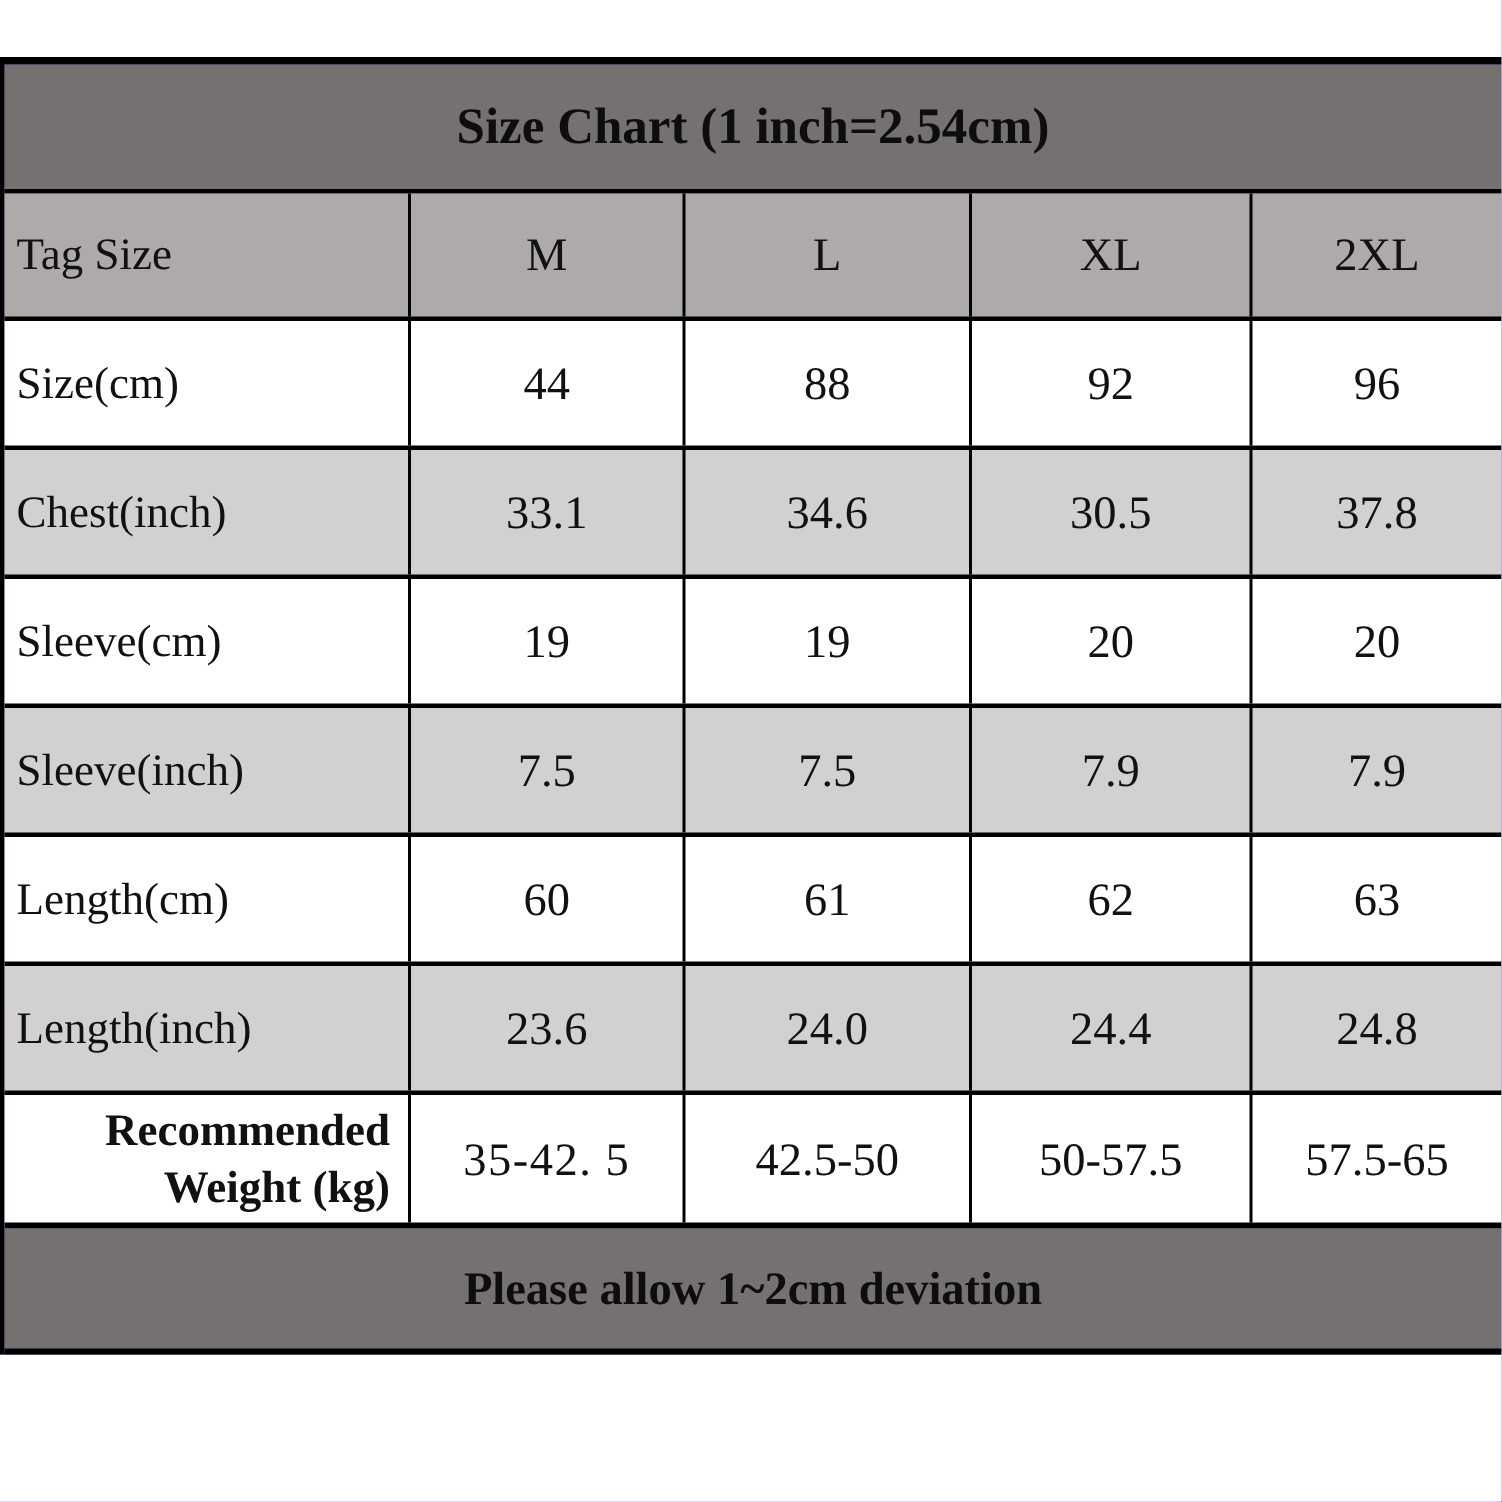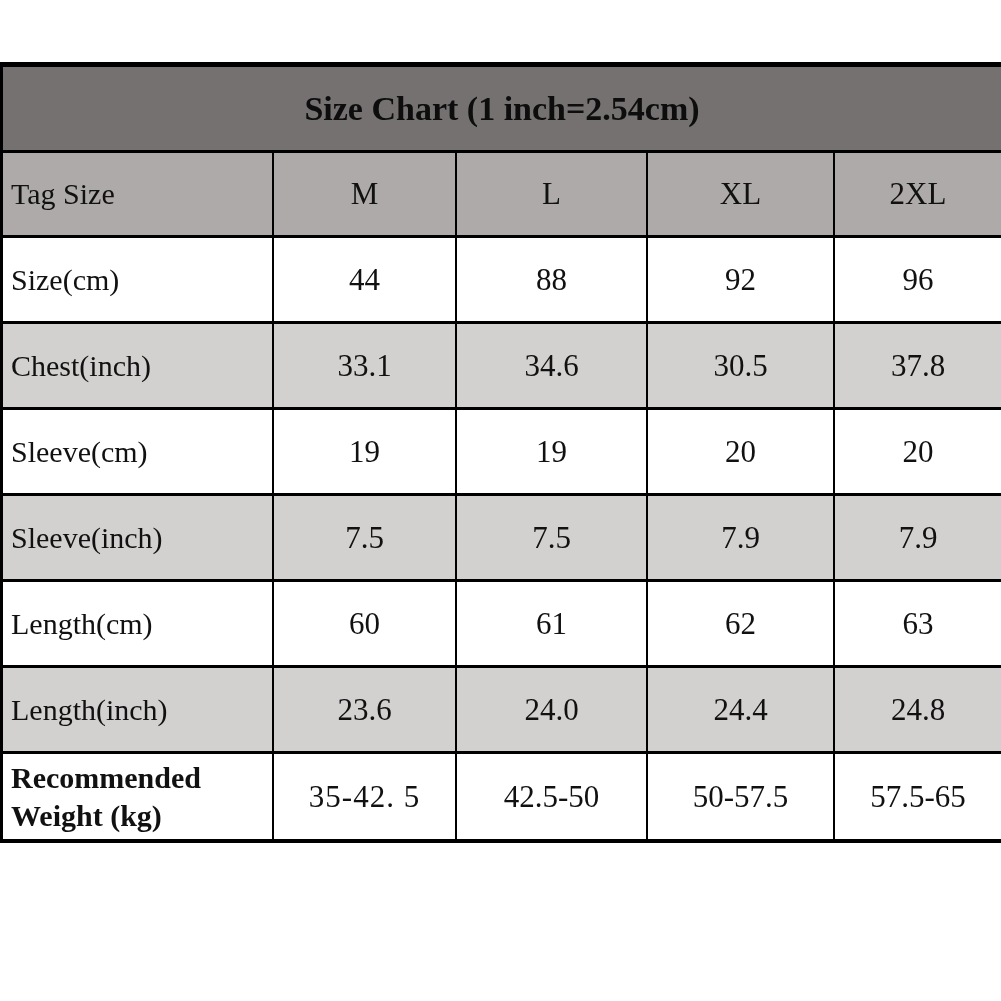--- a/index.html
+++ b/index.html
@@ -8,21 +8,21 @@
     background: #ffffff;
   }
   body {
     width: 1001px;
     height: 1001px;
     overflow: hidden;
     font-family: "Liberation Serif", "DejaVu Serif", serif;
     color: #111111;
   }
   .size-chart {
-    margin-top: 62px;
+    margin-top: 38px;
     width: 1001px;
     box-sizing: border-box;
     border-top: 5px solid #000000;
     border-left: 3px solid #000000;
     background: #6d28d9;
   }
   .title-bar {
     height: 83px;
     background: #757170;
     border-bottom: 3px solid #000000;
@@ -51,24 +51,24 @@
     font-size: 31px;
     box-sizing: border-box;
     overflow: hidden;
   }
   .cell:last-child {
     border-right: none;
   }
   .label-cell {
     justify-content: flex-start;
     padding-left: 8px;
-    padding-right: 0;
+    padding-right: 12px;
     font-size: 30px;
     line-height: 1.25;
-    text-align: left;
+    text-align: right;
   }
   .data-row {
     height: 86px;
     background: #ffffff;
   }
   .data-row.shaded {
     background: #d3d1d0;
   }
   .row-weight {
     height: 89px;
@@ -160,14 +160,15 @@
   </div>
 
   <div class="grid-row data-row row-weight">
     <div class="cell label-cell">Recommended Weight (kg)</div>
     <div class="cell">35-42. 5</div>
     <div class="cell">42.5-50</div>
     <div class="cell">50-57.5</div>
     <div class="cell">57.5-65</div>
   </div>
 
+  <div class="footer-bar">Please allow 1~2cm deviation</div>
 
 </div>
 
 </body></html>

